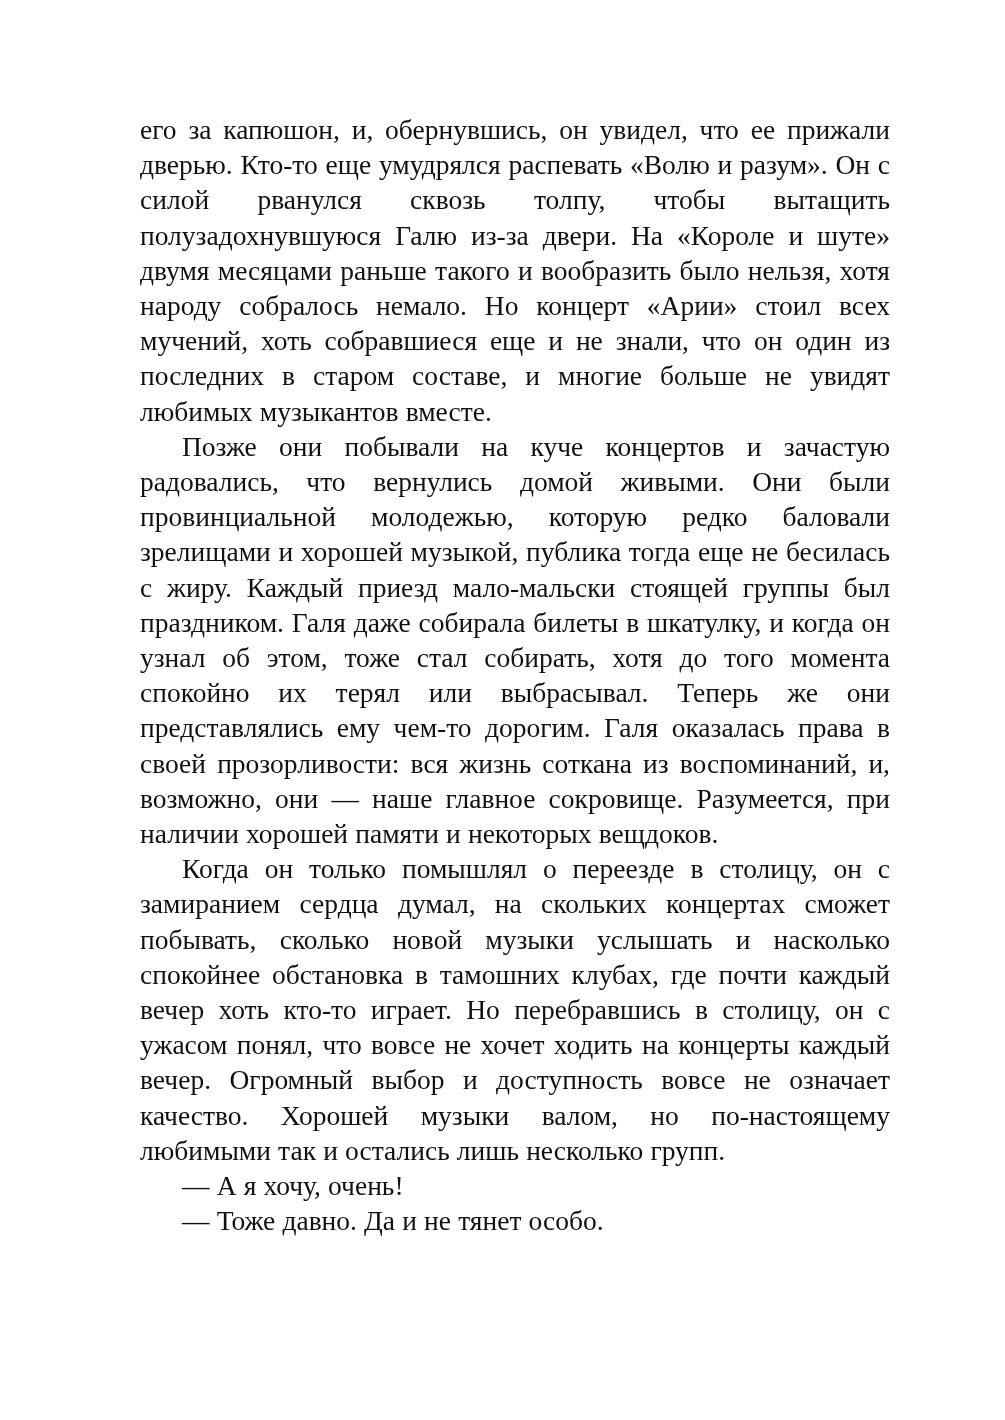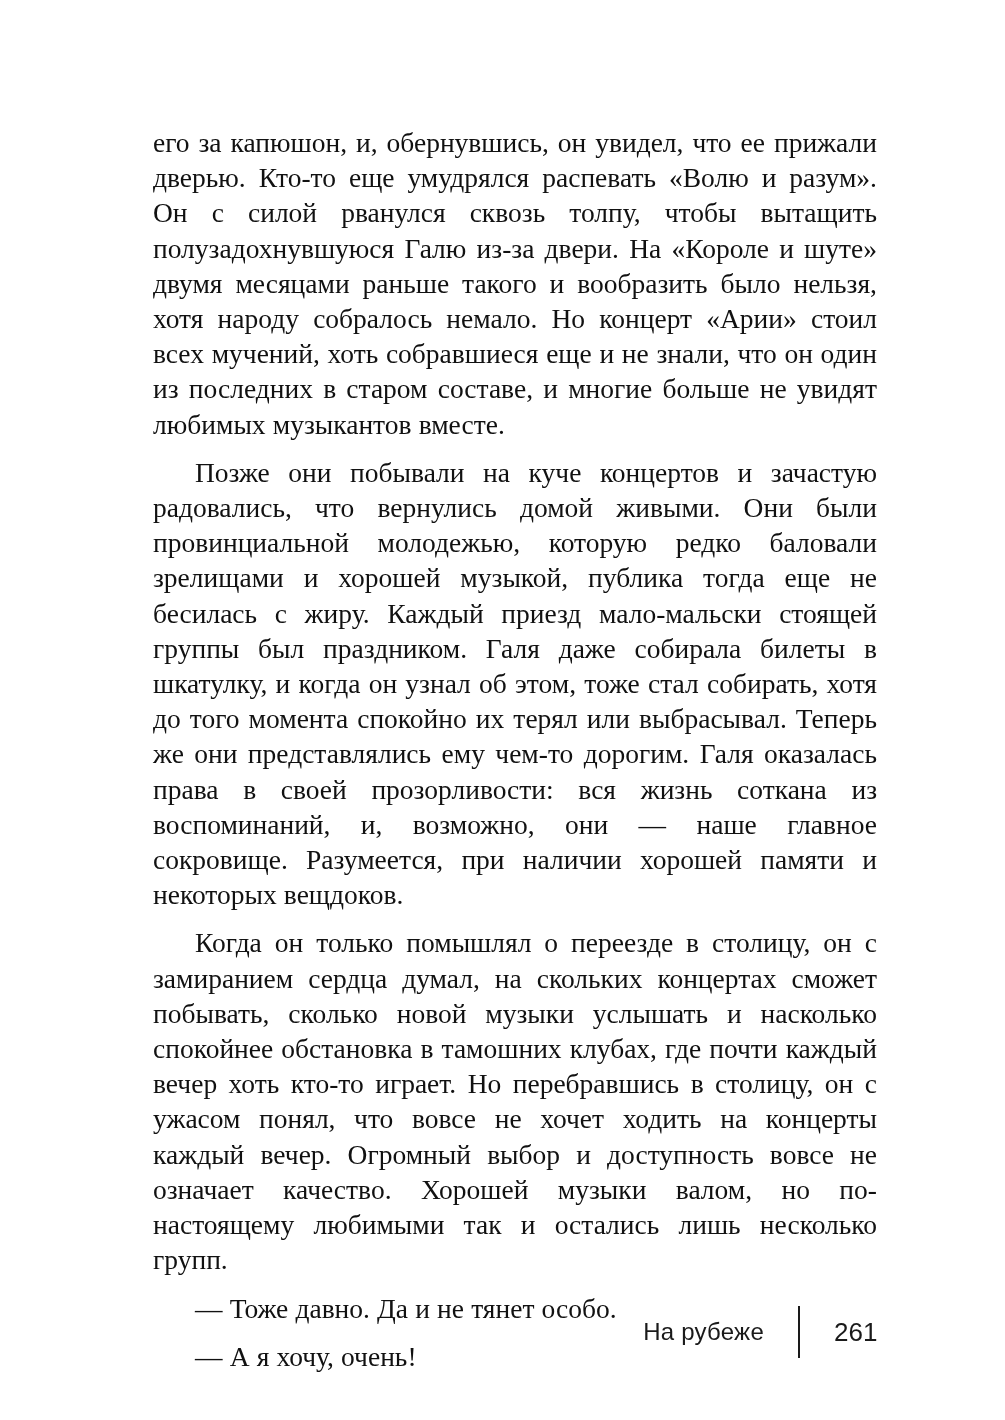--- a/index.html
+++ b/index.html
@@ -19,21 +19,21 @@
   }
 
   .text-block {
     position: absolute;
     left: 140px;
     top: 112px;
     width: 750px;
   }
 
   .para {
-    margin: 13px;
+    margin: 0;
     font-family: "Liberation Serif", "DejaVu Serif", serif;
     font-size: 27.5px;
     line-height: 35.2px;
     color: #111111;
     text-align: justify;
     text-justify: inter-word;
     text-indent: 42px;
     hyphens: manual;
     -webkit-hyphens: manual;
     word-spacing: 0.01em;
@@ -91,24 +91,19 @@
 <div class="page">
 
   <div class="text-block">
     <p class="para no-indent">его за капюшон, и, обернувшись, он увидел, что ее прижали дверью. Кто-то еще умудрялся распевать «Волю и разум». Он с силой рванулся сквозь толпу, чтобы вытащить полузадохнувшуюся Галю из-за двери. На «Короле и шуте» двумя месяцами раньше такого и вообразить было нельзя, хотя народу собралось немало. Но концерт «Арии» стоил всех мучений, хоть собравшиеся еще и не знали, что он один из последних в старом составе, и многие больше не увидят любимых музыкантов вместе.</p>
 
     <p class="para">Позже они побывали на куче концертов и зачастую радовались, что вернулись домой живыми. Они были провинциальной молодежью, которую редко баловали зрелищами и хорошей музыкой, публика тогда еще не бесилась с жиру. Каждый приезд мало-мальски стоящей группы был праздником. Галя даже собирала билеты в шкатулку, и когда он узнал об этом, тоже стал собирать, хотя до того момента спокойно их терял или выбрасывал. Теперь же они представлялись ему чем-то дорогим. Галя оказалась права в своей прозорливости: вся жизнь соткана из воспоминаний, и, возможно, они — наше главное сокровище. Разумеется, при наличии хорошей памяти и некоторых вещдоков.</p>
 
     <p class="para">Когда он только помышлял о переезде в столицу, он с замиранием сердца думал, на скольких концертах сможет побывать, сколько новой музыки услышать и насколько спокойнее обстановка в тамошних клубах, где почти каждый вечер хоть кто-то играет. Но перебравшись в столицу, он с ужасом понял, что вовсе не хочет ходить на концерты каждый вечер. Огромный выбор и доступность вовсе не означает качество. Хорошей музыки валом, но по-настоящему любимыми так и остались лишь несколько групп.</p>
 
 
+    <p class="para dialogue">— А я хочу, очень!</p>
+
     <p class="para dialogue">— Тоже давно. Да и не тянет особо.</p>
-
-    <p class="para dialogue">— А я хочу, очень!</p>
   </div>
 
-  <div class="footer">
-    <span class="footer-title">На рубеже</span>
-    <span class="footer-divider"></span>
-    <span class="footer-page-number">261</span>
-  </div>
 
 </div>
 
 </body></html>

